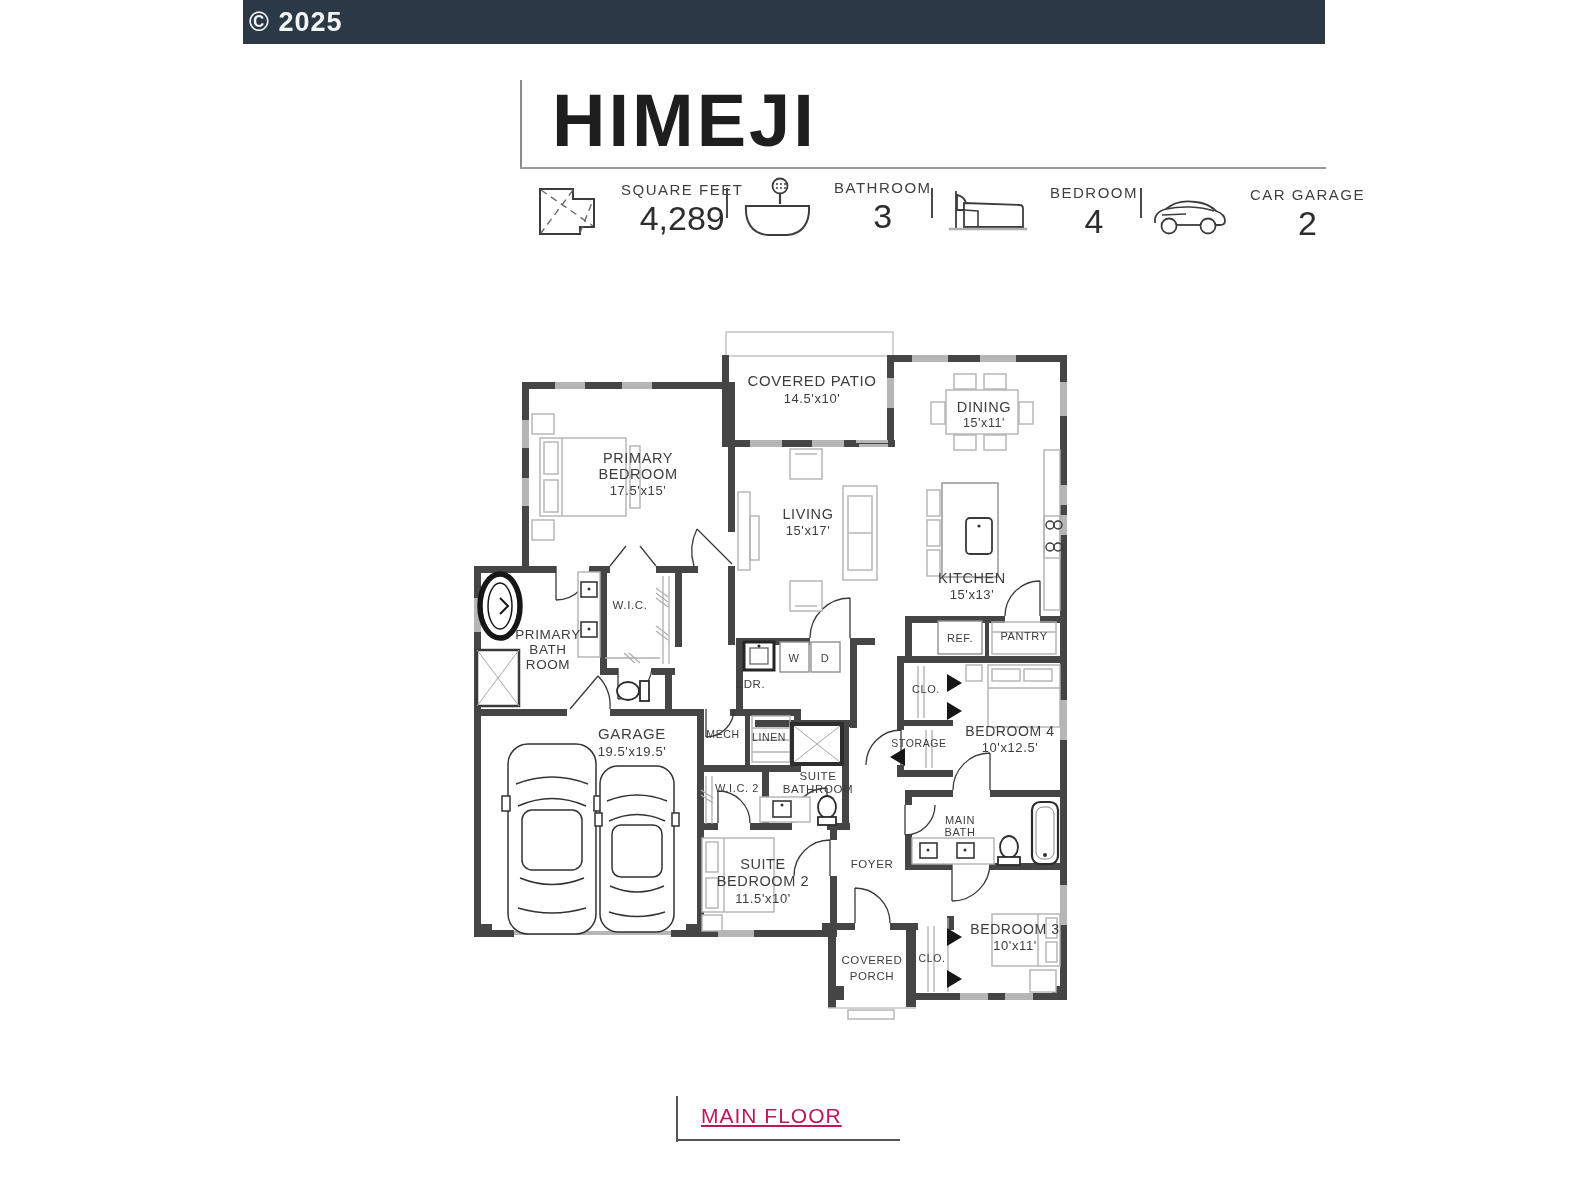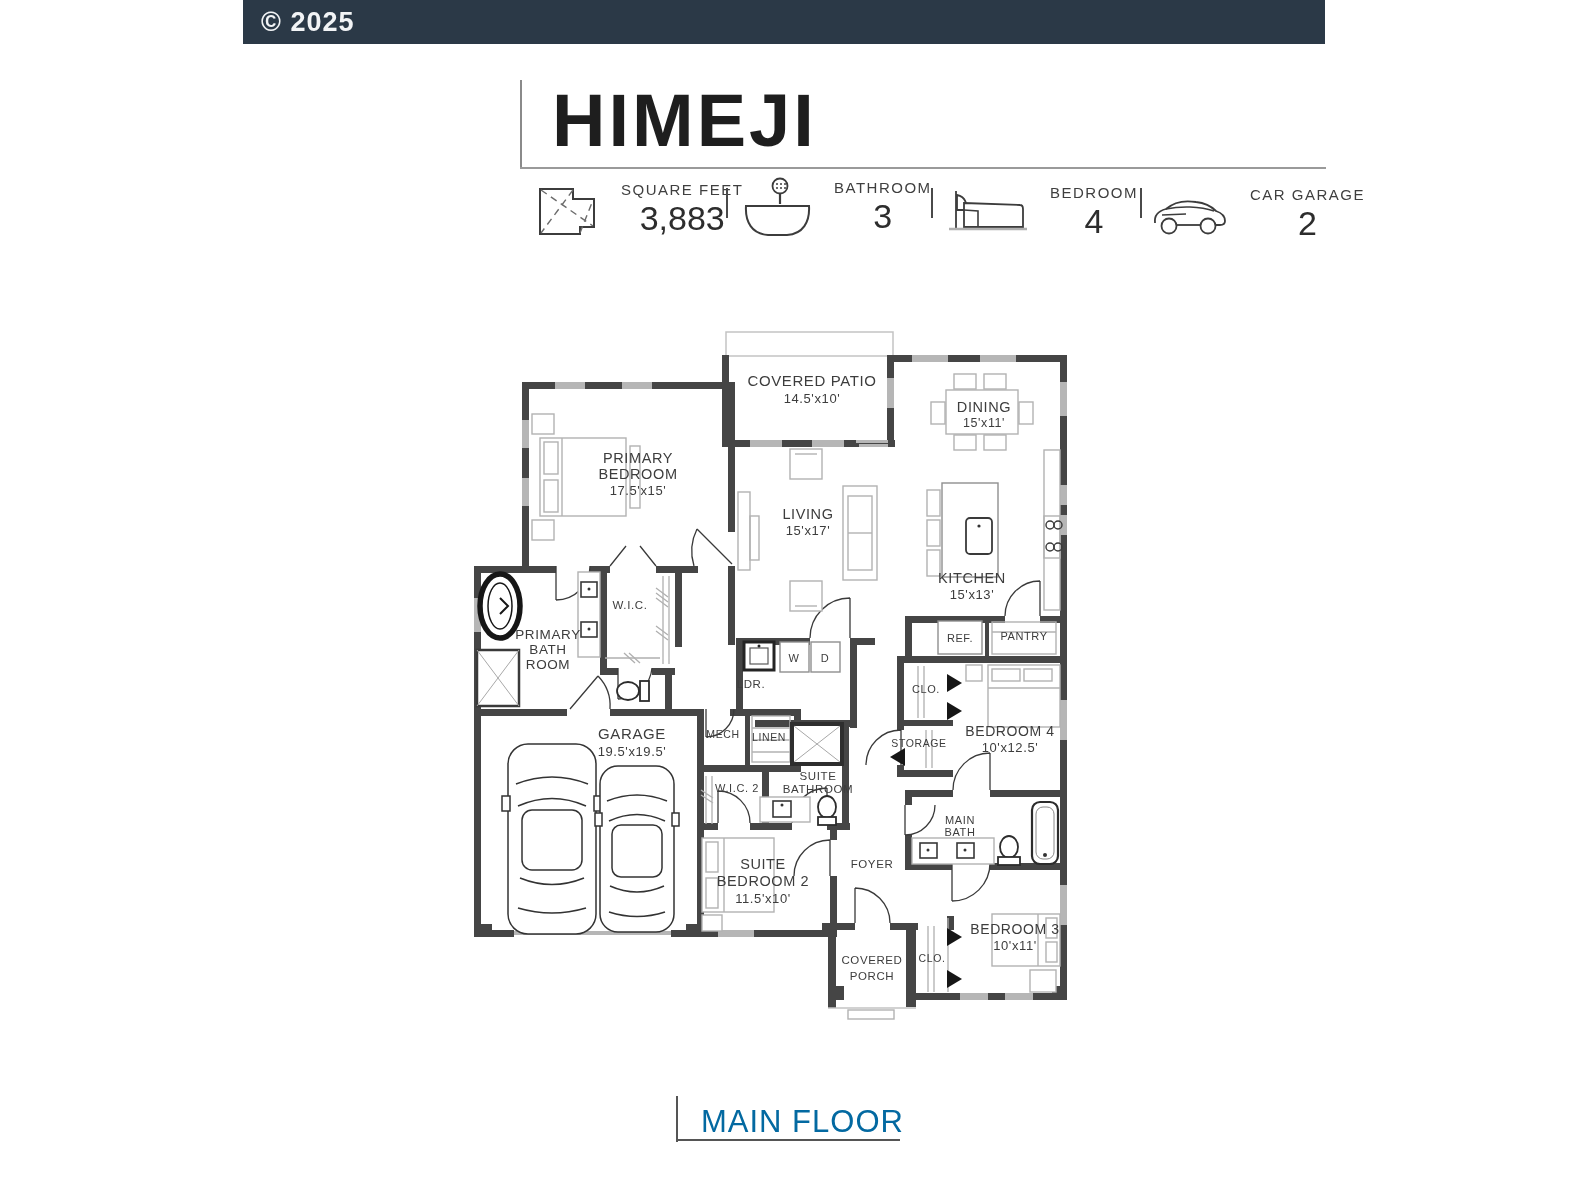--- a/index.html
+++ b/index.html
@@ -1,35 +1,35 @@
 <!DOCTYPE html>
 <html><head>
 <meta charset="utf-8">
 <style>
   html,body{margin:0;padding:0;background:#ffffff;}
   #page{position:relative;width:1570px;height:1178px;background:#fff;overflow:hidden;
         font-family:"Liberation Sans",sans-serif;}
   
   #topbar{position:absolute;left:243px;top:0;width:1082px;height:44px;background:#2b3947;}
-  #topbar .cp{color:#f2f4f6;font-weight:bold;font-size:27px;line-height:44px;padding-left:18px;
+  #topbar .cp{color:#f2f4f6;font-weight:bold;font-size:27px;line-height:44px;padding-left:6px;
               letter-spacing:1px;font-family:"Liberation Sans",sans-serif;}
   
   .vrule{position:absolute;background:#8a8a8a;width:2px;}
   .hrule{position:absolute;background:#9a9a9a;height:2px;}
   #title{position:absolute;left:552px;top:78px;font-size:74px;color:#1e1e1e;letter-spacing:3px;
          font-weight:700;}
   
   .stat{position:absolute;display:flex;align-items:center;}
   .stat .txt{display:flex;flex-direction:column;align-items:center;margin-left:22px;}
   .stat .lab{font-size:15px;letter-spacing:1.5px;color:#3f3f3f;}
   .stat .val{font-size:34px;color:#2d2d2d;margin-top:1px;}
   .statdiv{position:absolute;width:2px;height:30px;background:#4a4a4a;top:188px;}
   .icon svg{display:block;}
   
-  #floorlab{position:absolute;left:701px;top:1104px;font-size:31px;color:#0369a1;letter-spacing:1px;}
+  #floorlab{position:absolute;left:701px;top:1104px;font-size:21px;color:#be185d;letter-spacing:1px;text-decoration:underline;}
   
   .w{fill:#454545;}
   .win{fill:#b6b6b6;}
   .door{stroke:#3a3a3a;stroke-width:1.3;fill:none;}
   .f{stroke:#b2b2b2;stroke-width:1.4;fill:#ffffff;}
   .fn{stroke:#b2b2b2;stroke-width:1.4;fill:none;}
   .fg{stroke:#8f8f8f;stroke-width:1.4;fill:#ffffff;}
   .fx{stroke:#383838;fill:#ffffff;}
   .thin{stroke:#c3c3c3;stroke-width:1.5;fill:none;}
   .rod{stroke:#b0b0b0;stroke-width:1.3;fill:none;}
@@ -51,21 +51,21 @@
 
   <div class="stat" style="left:537px;top:181px;">
     <span class="icon">
       <svg width="62" height="54" viewBox="0 0 62 54">
         <path d="M3 6 L36 6 L36 16 L57 16 L57 44 L43 44 L43 51 L3 51 Z" fill="none" stroke="#3c3c3c" stroke-width="2"></path>
         <path d="M4 7 L56 43 M36 7 L4 50 M43 50 L56 17" fill="none" stroke="#6b6b6b" stroke-width="1.4" stroke-dasharray="7 5"></path>
       </svg>
     </span>
     <span class="txt">
       <span class="lab">SQUARE FEET</span>
-      <span class="val">3,883</span>
+      <span class="val">4,289</span>
     </span>
   </div>
   <div class="statdiv" style="left:726px;"></div>
 
   <div class="stat" style="left:742px;top:176px;">
     <span class="icon">
       <svg width="70" height="62" viewBox="0 0 70 62">
         <circle cx="38" cy="10" r="7.5" fill="none" stroke="#3c3c3c" stroke-width="1.8"></circle>
         <circle cx="35" cy="8" r="1" fill="#3c3c3c"></circle>
           <circle cx="39" cy="8" r="1" fill="#3c3c3c"></circle>

